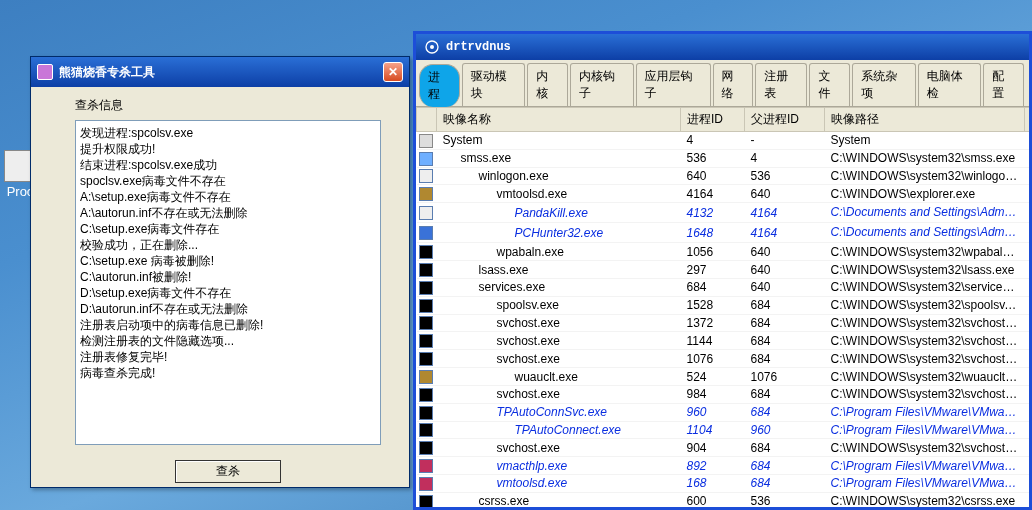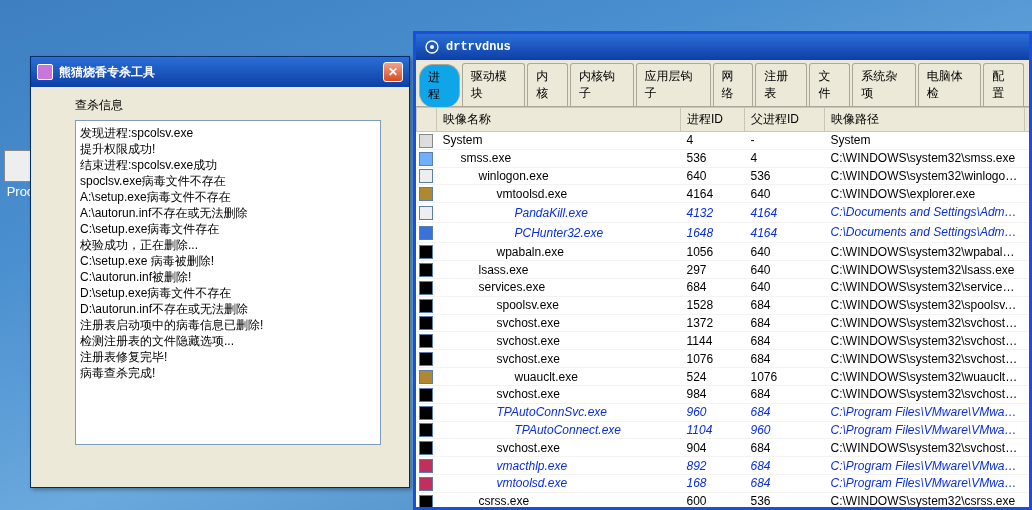--- a/index.html
+++ b/index.html
@@ -151,20 +151,23 @@
 C:\setup.exe病毒文件存在
 校验成功，正在删除...
 C:\setup.exe 病毒被删除!
 C:\autorun.inf被删除!
 D:\setup.exe病毒文件不存在
 D:\autorun.inf不存在或无法删除
 注册表启动项中的病毒信息已删除!
 检测注册表的文件隐藏选项...
 注册表修复完毕!
 病毒查杀完成!</textarea>
+    <div class="btnrow">
+      <button>查杀</button>
+    </div>
   </div>
 </div>
 
 <div id="rwin">
   <div class="titlebar">
     <svg class="ic" viewBox="0 0 24 24">
         <circle cx="12" cy="12" r="9" fill="none" stroke="#fff" stroke-width="2"></circle>
         <circle cx="12" cy="12" r="3" fill="#fff"></circle>
       </svg>
     <span>drtrvdnus</span>

